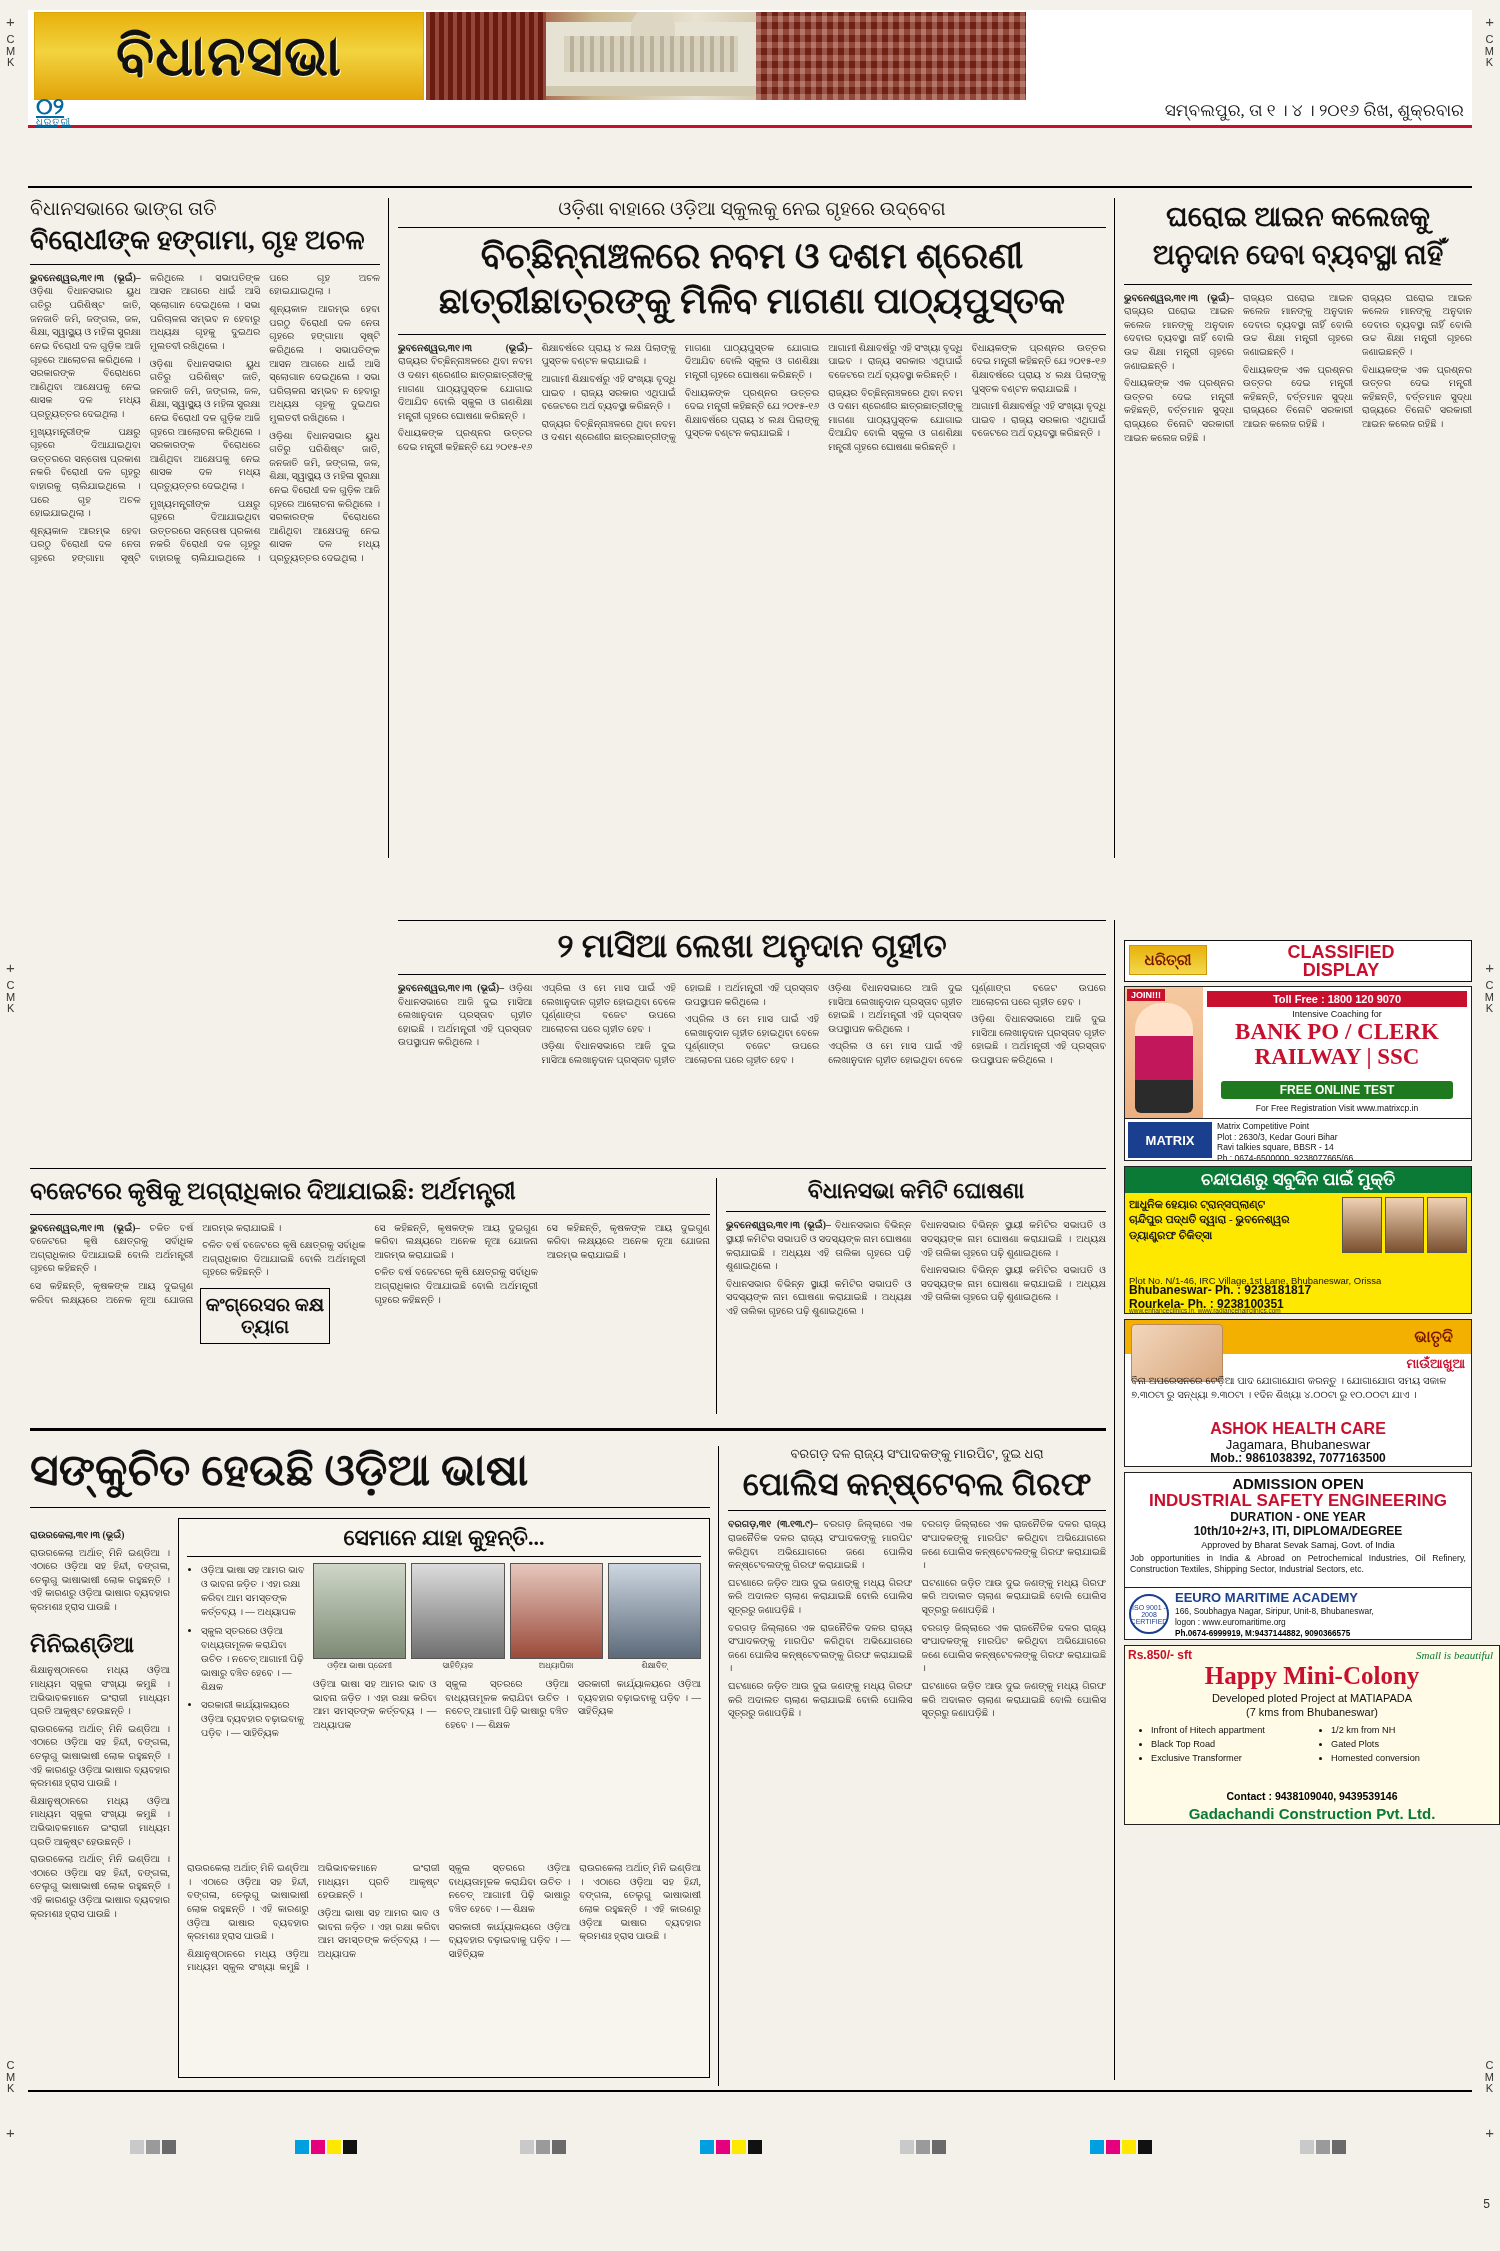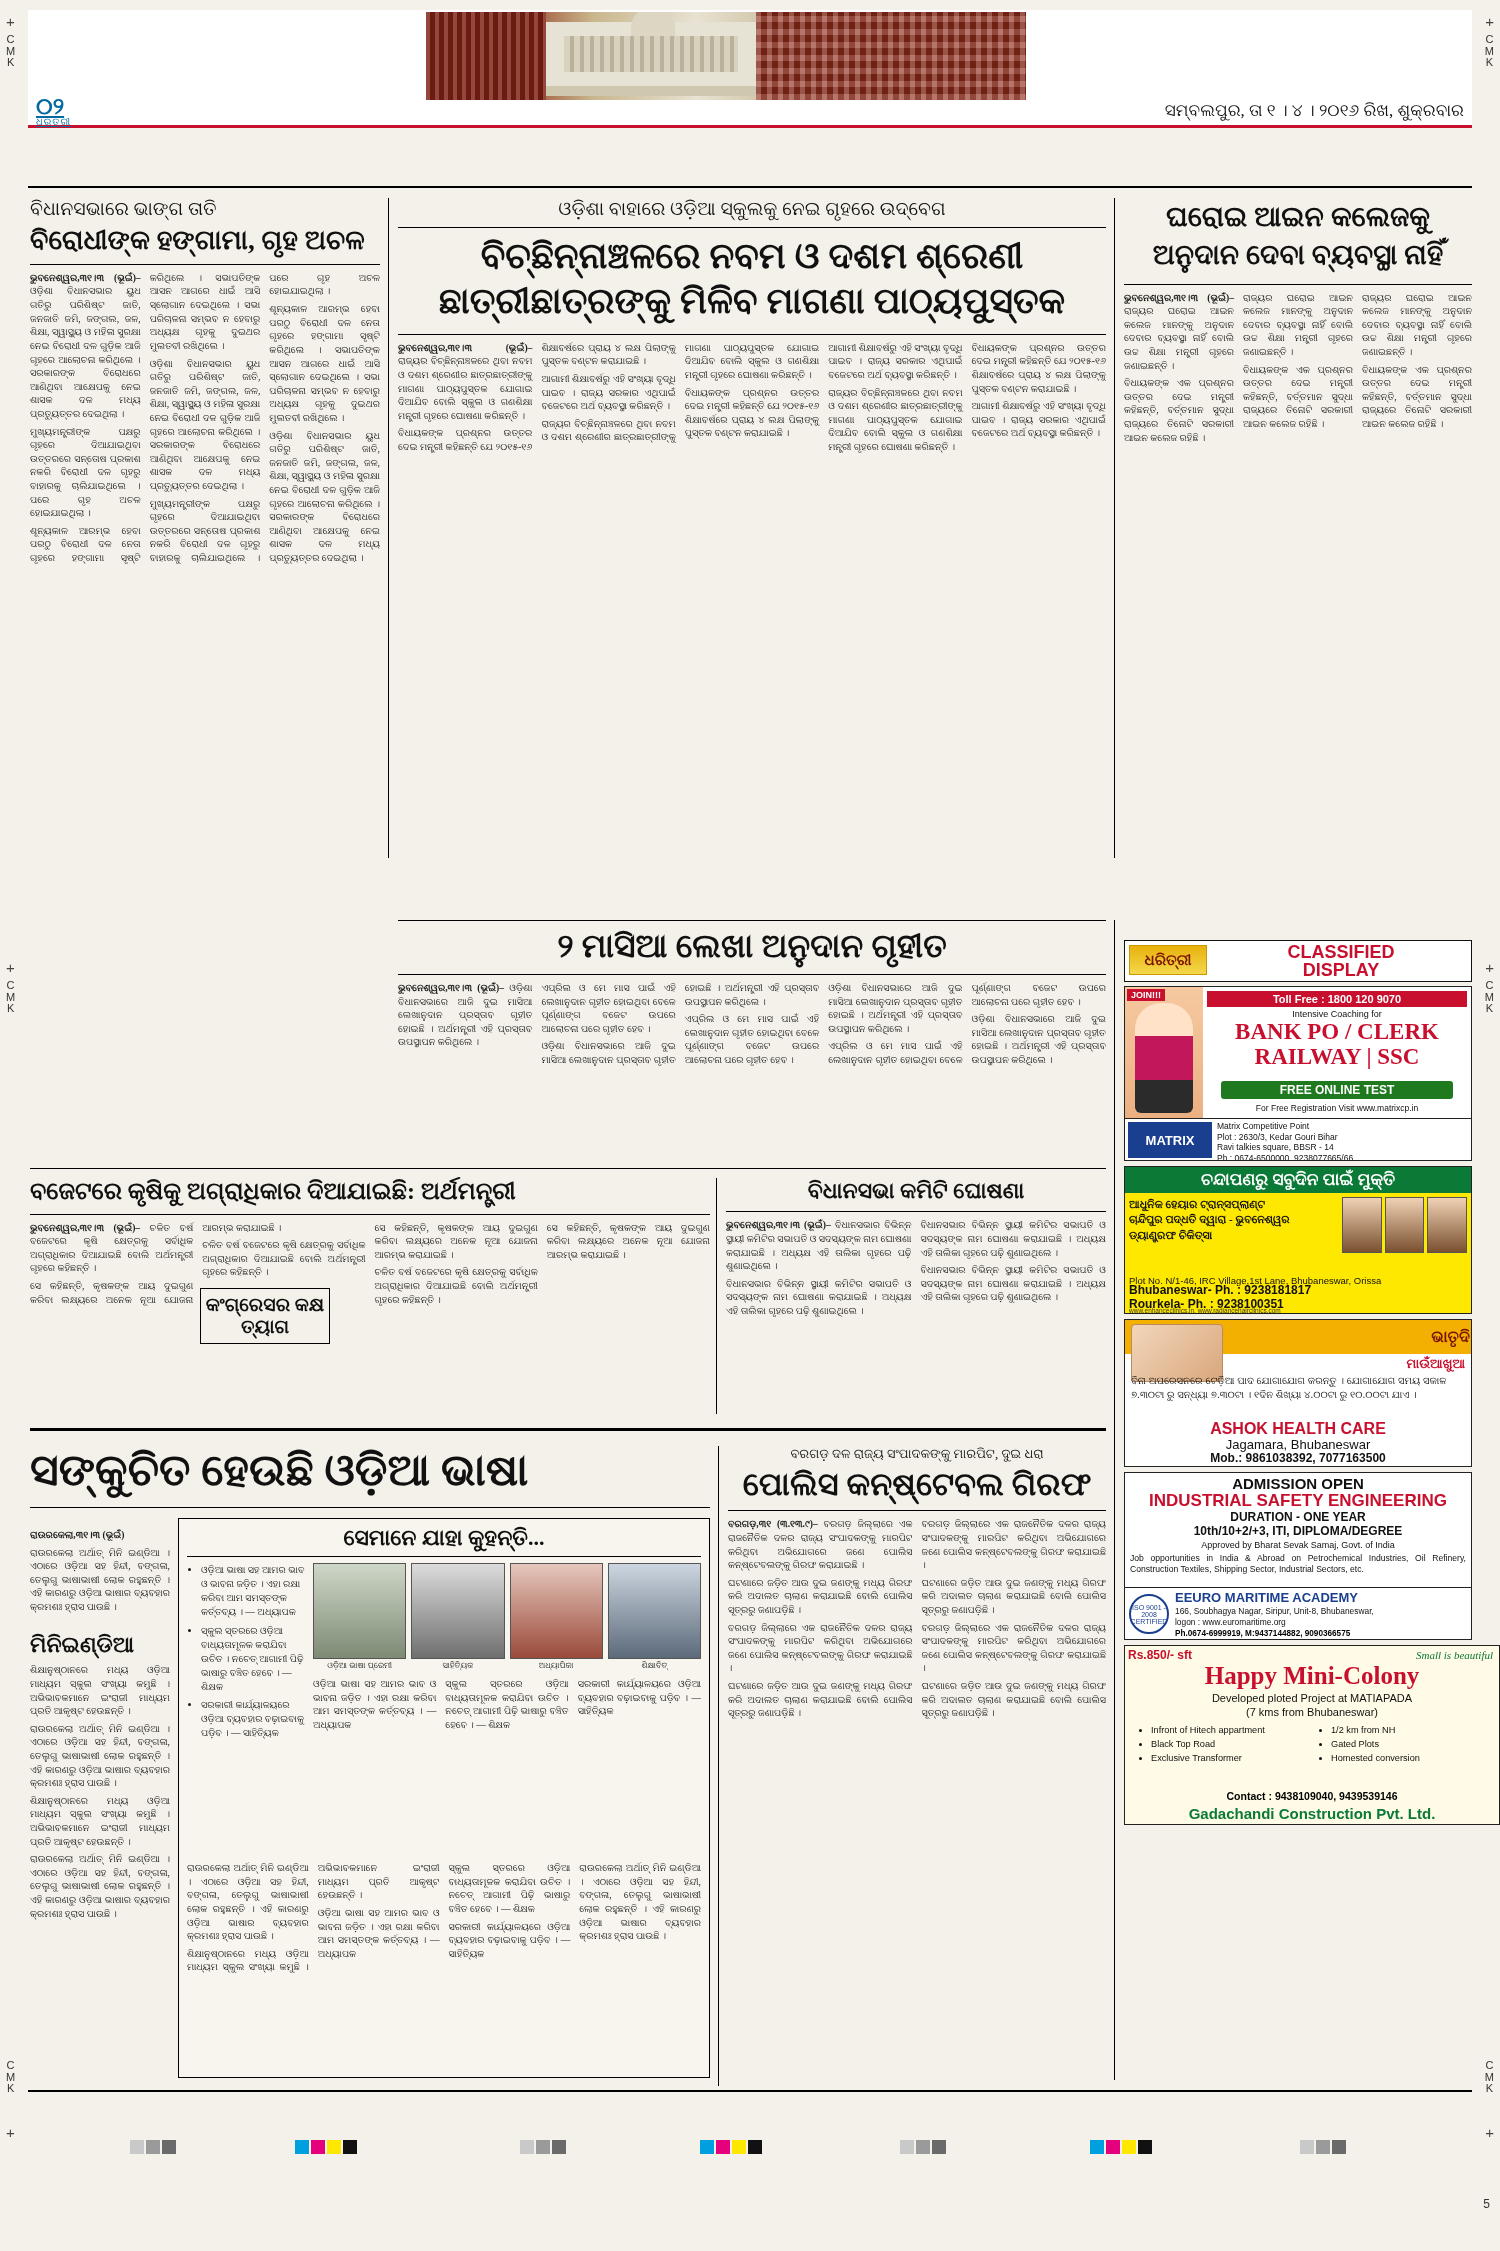--- a/index.html
+++ b/index.html
@@ -143,21 +143,21 @@
   .hair-sub{ position:absolute; left:4px; top:30px; width:58%; font-family:"Liberation Serif",serif;
     font-size:11px; line-height:1.4; color:#111; font-weight:bold;}
   .hair-faces{ position:absolute; right:4px; top:30px; width:36%; height:56px;
     display:flex; gap:3px;}
   .hair-faces div{ flex:1; background:linear-gradient(180deg,#f0d2b4,#7a5030); border:1px solid #555;}
   .hair-addr{ position:absolute; left:4px; right:4px; bottom:26px; font-size:9.5px; line-height:1.3; color:#111;}
   .hair-phone{ position:absolute; left:4px; right:4px; bottom:2px; font-size:12px; font-weight:bold; color:#111;}
 
   .ad-foot{ background:#fff; }
   .foot-hdr{ position:absolute; left:0; top:0; width:100%; height:34px; background:#f3b000;
-     display:flex; align-items:center; justify-content:flex-end; padding-right:1px;
+     display:flex; align-items:center; justify-content:flex-end; padding-right:18px;
      font-family:"Liberation Serif",serif; font-weight:bold; font-size:16px; color:#7a1400;}
   .foot-img{ position:absolute; left:6px; top:4px; width:92px; height:58px;
      background:linear-gradient(135deg,#f2d6bb,#d9a77c); border:1px solid #bb8a5c; border-radius:4px;}
   .foot-body{ position:absolute; left:104px; top:38px; right:6px; font-size:10px; line-height:1.35; color:#111;}
   .foot-name{ position:absolute; left:0; right:0; bottom:28px; text-align:center;
      font-size:16px; font-weight:bold; color:#c8102e;}
   .foot-city{ position:absolute; left:0; right:0; bottom:14px; text-align:center; font-size:13px; color:#111;}
   .foot-mob{ position:absolute; left:0; right:0; bottom:1px; text-align:center; font-size:12px; font-weight:bold; color:#111;}
 
   .ad-adm{ background:#fff; }
@@ -215,20 +215,23 @@
   <div class="regmark plus" style="right:6px; top:960px;">+</div>
   <div class="regmark cmk" style="left:6px; top:980px;">C<br>M<br>K</div>
   <div class="regmark cmk" style="right:6px; top:980px;">C<br>M<br>K</div>
   <div class="regmark cmk" style="left:6px; top:2060px;">C<br>M<br>K</div>
   <div class="regmark cmk" style="right:6px; top:2060px;">C<br>M<br>K</div>
   <div class="regmark plus" style="left:6px; top:2125px;">+</div>
   <div class="regmark plus" style="right:6px; top:2125px;">+</div>
   <div class="regmark" style="right:10px; top:2198px; font-size:12px;">5</div>
 
   <div class="masthead">
+    <div class="mh-left">
+      <span class="mh-title">ବିଧାନସଭା</span>
+    </div>
     <div class="mh-photo">
       <div class="crowd2"></div>
       <div class="bldg"></div>
       <div class="dome"></div>
       <div class="crowd"></div>
     </div>
     <div class="mh-right-gap"></div>
     <div class="mh-bottom">
       <div class="mh-issue">
         <span>୦୨</span>

